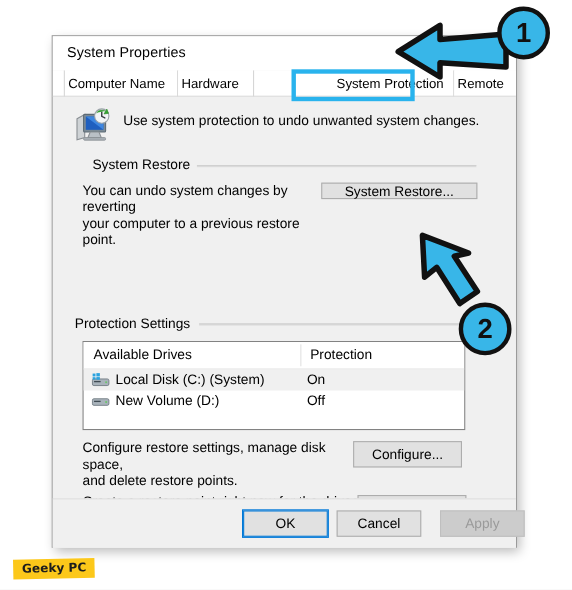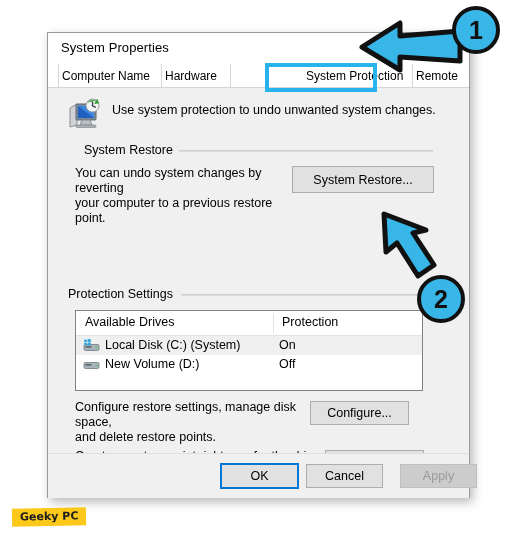--- a/index.html
+++ b/index.html
@@ -317,21 +317,21 @@
     </div>
 
     <div class="group-label" style="left:36px; top:55px;">System Restore</div>
     <div class="group-line" style="left:113px; top:62px; width:272px;"></div>
 
     <div class="body-text" style="left:27px; top:78px; width:230px;">
       <span>You can undo system changes by reverting</span><br>
       <span>your computer to a previous restore point.</span>
     </div>
 
-    <button class="win-btn" style="left:244px; top:78px; width:142px; height:27px;">System Restore...</button>
+    <button class="win-btn" style="left:244px; top:78px; width:142px; height:15px;">System Restore...</button>
 
     <div class="group-label" style="left:20px; top:199px;">Protection Settings</div>
     <div class="group-line" style="left:133px; top:206px; width:252px;"></div>
 
     <div id="drives-box">
       <div id="drives-header">
         <div class="hdr" style="left:9px;">Available Drives</div>
         <div id="hdr-sep"></div>
         <div class="hdr" style="left:206px;">Protection</div>
       </div>
@@ -362,21 +362,21 @@
         </div>
         <div class="drive-name">New Volume (D:)</div>
         <div class="drive-prot">Off</div>
       </div>
     </div>
 
     <div class="body-text" style="left:27px; top:312px; width:250px;">
       <span>Configure restore settings, manage disk space,</span><br>
       <span>and delete restore points.</span>
     </div>
-    <button class="win-btn" style="left:262px; top:313px; width:99px; height:24px;">Configure...</button>
+    <button class="win-btn" style="left:273px; top:313px; width:99px; height:24px;">Configure...</button>
 
     <div class="body-text" style="left:27px; top:361px; width:260px;">
       <span>Create a restore point right now for the drives that</span><br>
       <span>have system protection turned on.</span>
     </div>
     <button class="win-btn" style="left:277px; top:362px; width:99px; height:24px;">Create...</button>
 
     <div id="footer">
       <button class="win-btn default" style="left:173px; top:10px; width:77px; height:24px;">OK</button>
       <button class="win-btn" style="left:258px; top:10px; width:77px; height:24px;">Cancel</button>

